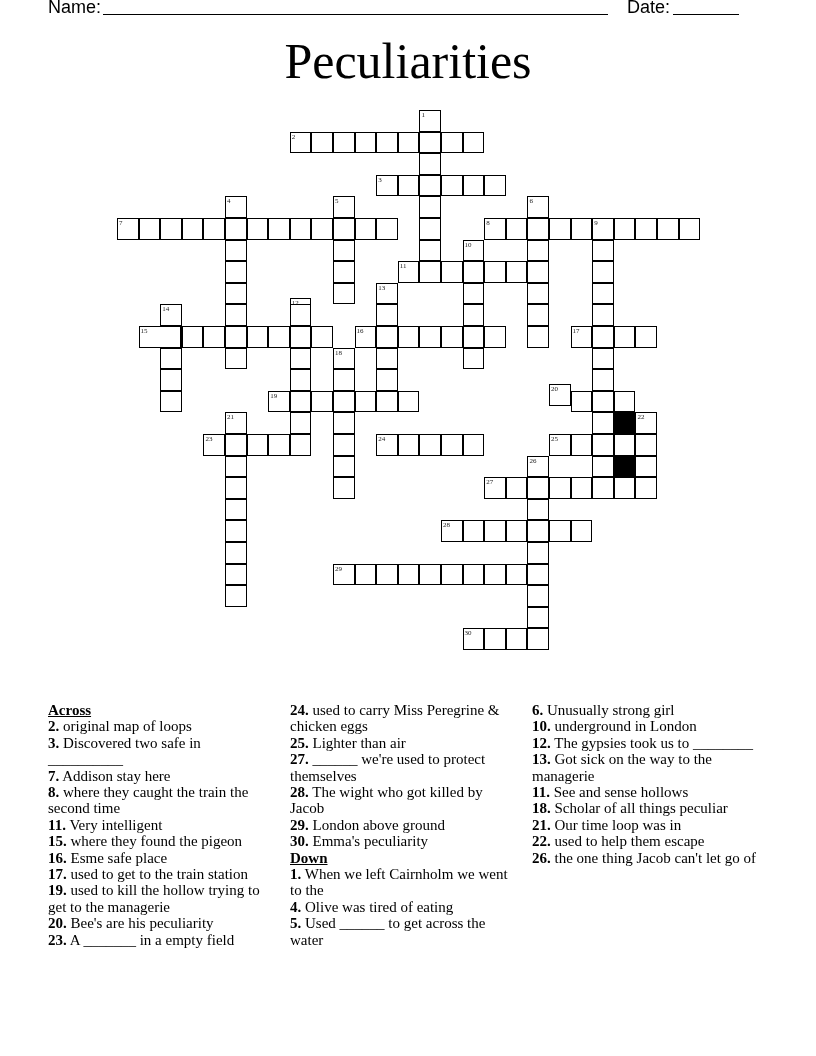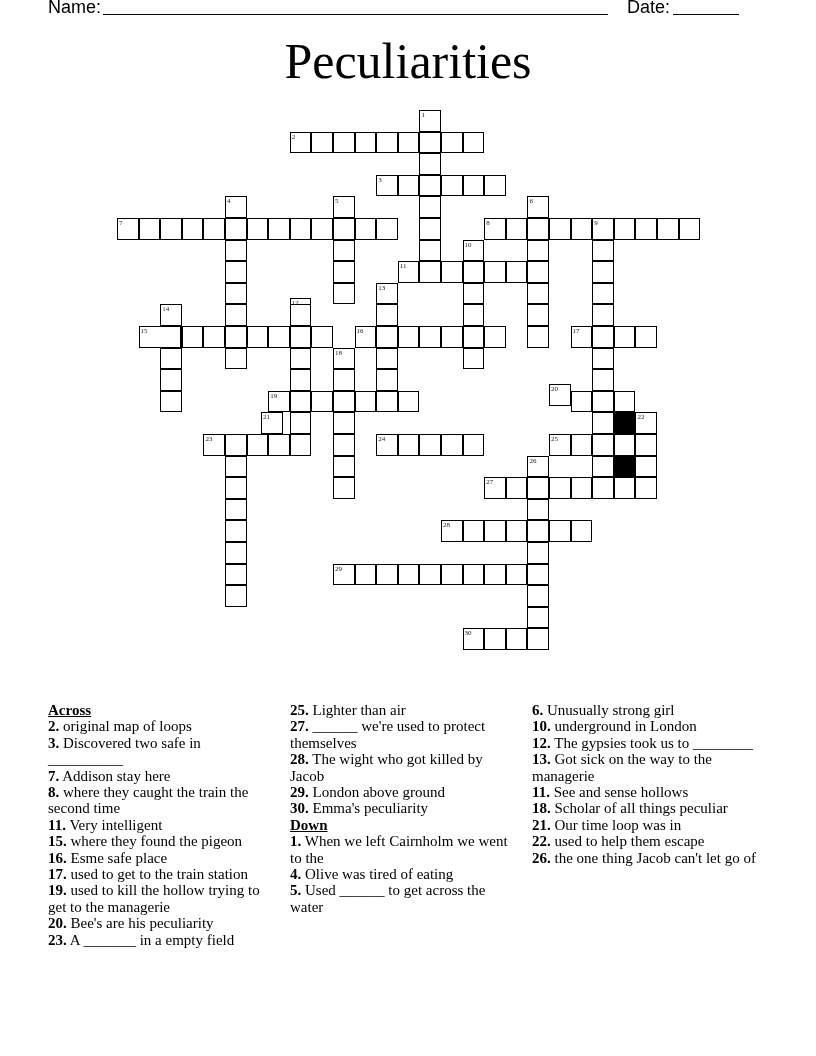--- a/index.html
+++ b/index.html
@@ -197,21 +197,21 @@
       <span class="num">19</span>
     </div>
     <div class="cell" style="left: 194.4px; top: 280.8px;"></div>
     <div class="cell" style="left: 237.6px; top: 280.8px;"></div>
     <div class="cell" style="left: 280.8px; top: 280.8px;"></div>
     <div class="cell" style="left: 432px; top: 274px;">
       <span class="num">20</span>
     </div>
     <div class="cell" style="left: 453.6px; top: 280.8px;"></div>
     <div class="cell" style="left: 496.8px; top: 280.8px;"></div>
-    <div class="cell" style="left: 108px; top: 302.4px; margin-left: 36px;">
+    <div class="cell" style="left: 108px; top: 302.4px;">
       <span class="num">21</span>
     </div>
     <div class="cell" style="left: 108px; top: 324px;"></div>
     <div class="cell" style="left: 108px; top: 345.6px;"></div>
     <div class="cell" style="left: 108px; top: 367.2px;"></div>
     <div class="cell" style="left: 108px; top: 388.8px;"></div>
     <div class="cell" style="left: 108px; top: 410.4px;"></div>
     <div class="cell" style="left: 108px; top: 432px;"></div>
     <div class="cell" style="left: 108px; top: 453.6px;"></div>
     <div class="cell" style="left: 108px; top: 475.2px;"></div>
@@ -295,20 +295,21 @@
       <div class="clue"><span class="n">15.</span><span> where they found the pigeon</span></div>
       <div class="clue"><span class="n">16.</span><span> Esme safe place</span></div>
       <div class="clue"><span class="n">17.</span><span> used to get to the train station</span></div>
       <div class="clue"><span class="n">19.</span><span> used to kill the hollow trying to get to the managerie</span></div>
       <div class="clue"><span class="n">20.</span><span> Bee's are his peculiarity</span></div>
       <div class="clue"><span class="n">23.</span><span> A _______ in a empty field</span></div>
     </div>
 </div>
 <div class="clues col2">
   <div id="clues-col2a">
+      <div class="clue"><span class="n">24.</span><span> used to carry Miss Peregrine &amp; chicken eggs</span></div>
       <div class="clue"><span class="n">25.</span><span> Lighter than air</span></div>
       <div class="clue"><span class="n">27.</span><span> ______ we're used to protect themselves</span></div>
       <div class="clue"><span class="n">28.</span><span> The wight who got killed by Jacob</span></div>
       <div class="clue"><span class="n">29.</span><span> London above ground</span></div>
       <div class="clue"><span class="n">30.</span><span> Emma's peculiarity</span></div>
     </div>
   <div class="clue-heading">Down</div>
   <div id="clues-col2b">
       <div class="clue"><span class="n">1.</span><span> When we left Cairnholm we went to the</span></div>
       <div class="clue"><span class="n">4.</span><span> Olive was tired of eating</span></div>

